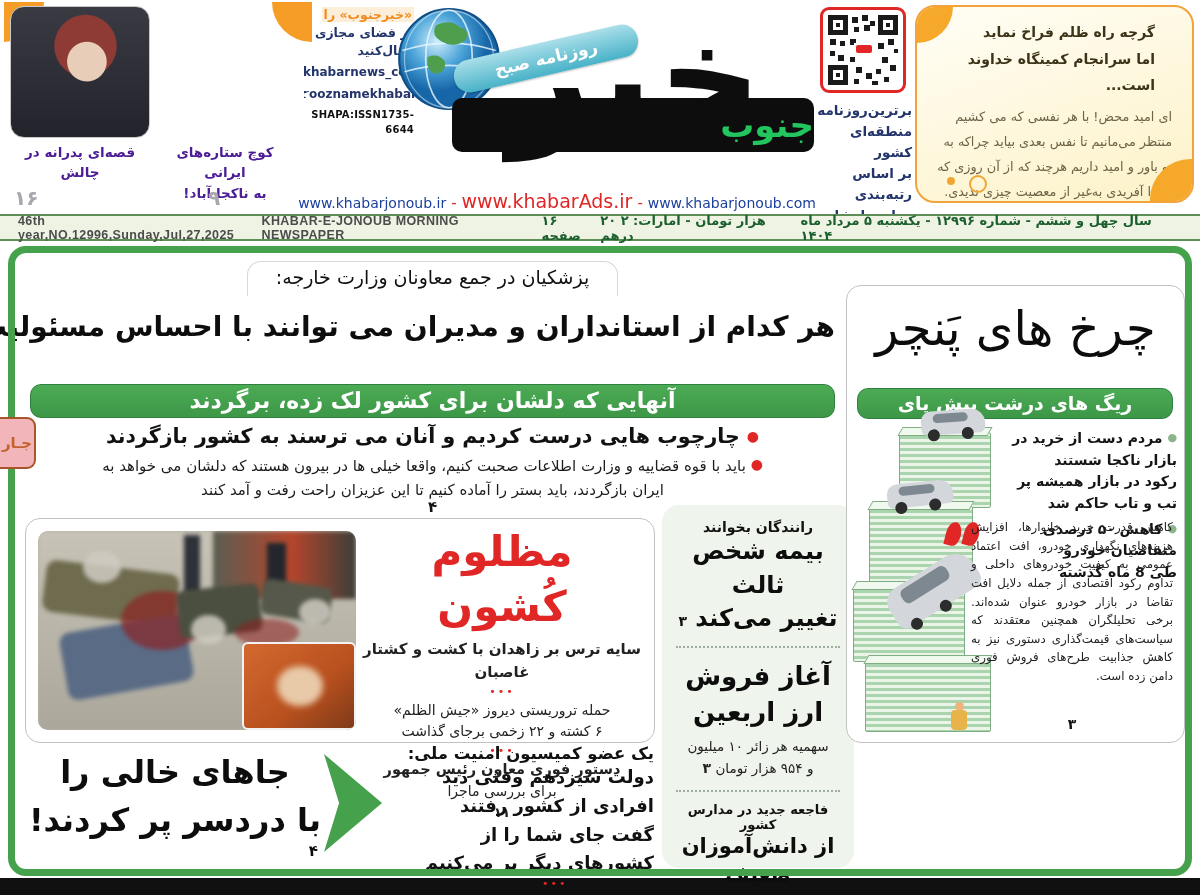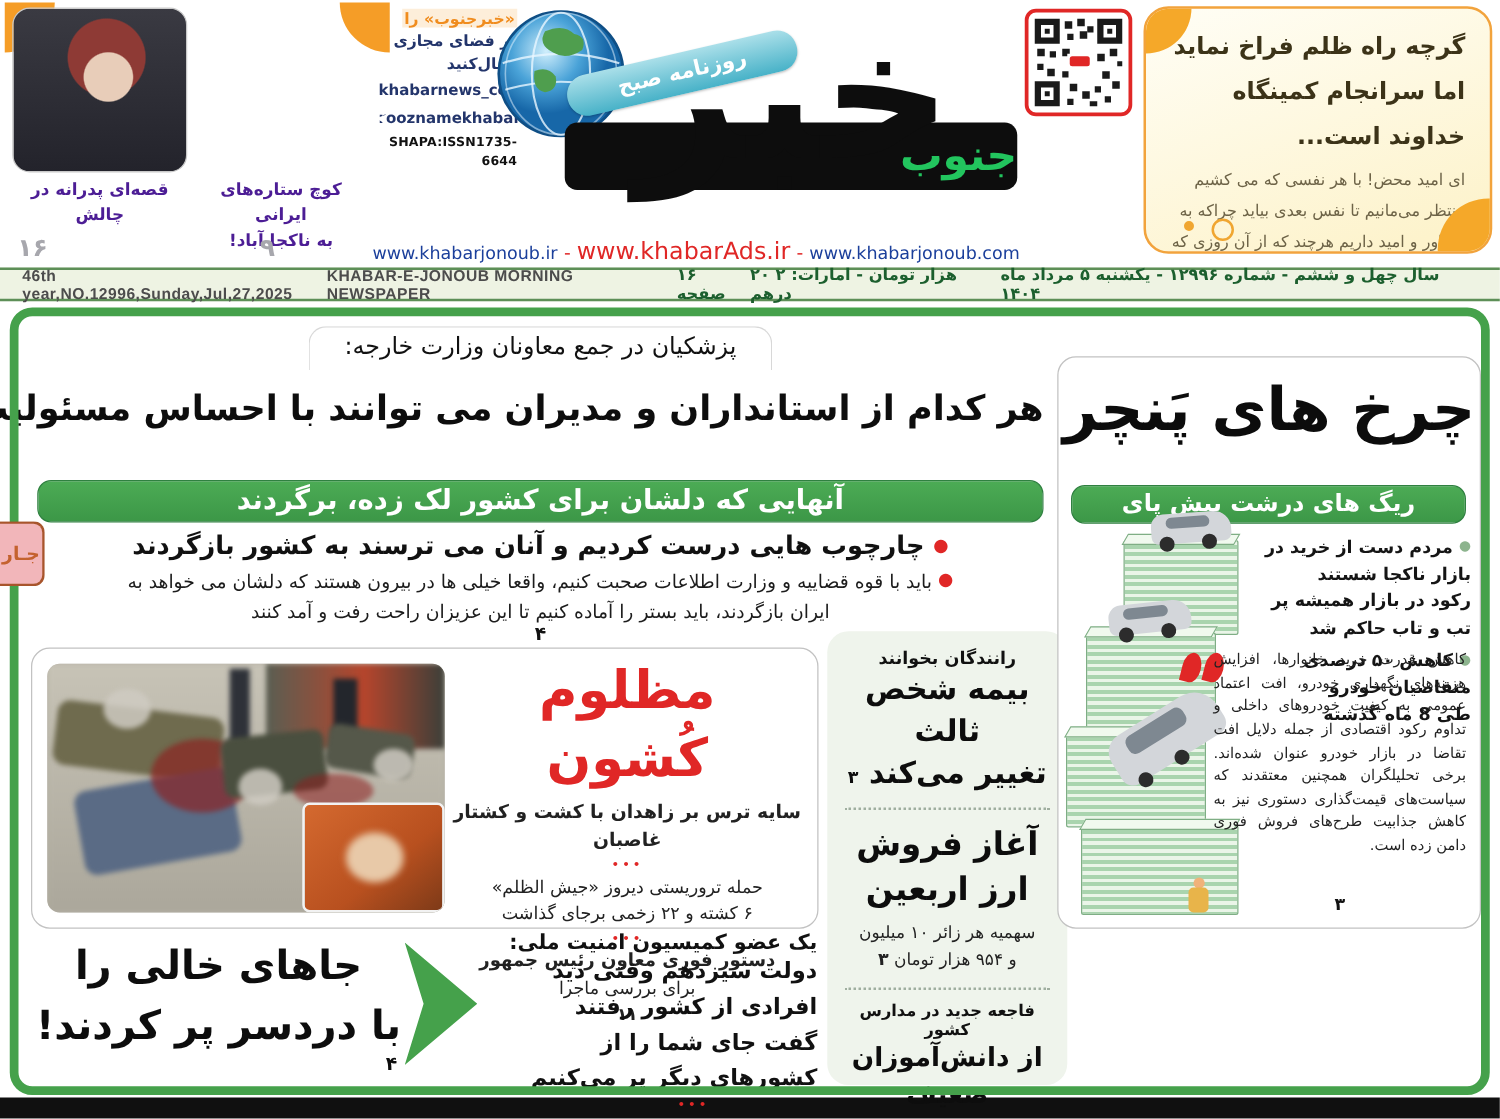--- a/index.html
+++ b/index.html
@@ -41,21 +41,21 @@
   .url-sep { color:#e02726; font-size:15px; }
 
   
   .qr-box { border:3px solid #e02726; border-radius:9px; background:#fff; padding:3px; }
   .qr-cap { text-align:right; color:#23356b; font-weight:bold; font-size:13.5px; line-height:1.55; }
 
   
   .qbox { border:2px solid #f2a33c; border-radius:20px; background:linear-gradient(160deg,#fffef6 0%,#fdf3cc 90%); overflow:hidden; }
   .qbox::before { content:""; position:absolute; left:-16px; top:-16px; width:52px; height:52px; background:#f5a829; border-radius:0 0 70% 0; }
   .qbox::after  { content:""; position:absolute; right:-16px; bottom:-16px; width:58px; height:58px; background:#f5a829; border-radius:70% 0 0 0; }
-  .qb-title { font-size:19px; font-weight:bold; color:#3c3318; line-height:1.9; padding:12px 20px 0 20px; }
+  .qb-title { font-size:14px; font-weight:bold; color:#3c3318; line-height:1.9; padding:12px 37px 0 20px; }
   .qb-body { font-size:12.8px; color:#6d6347; line-height:1.95; padding:6px 20px 0 14px; text-align:right; }
   .qb-circ { position:absolute; border:2px solid #f0a631; border-radius:50%; }
 
   
   .dateline { background:#eef3e3; border-top:2px solid #5d8f57; border-bottom:2px solid #5d8f57;
               display:flex; align-items:center; justify-content:space-between; padding:0 18px; direction:ltr; }
   .dl-en { color:#4c4c4c; font-weight:bold; font-size:12.5px; letter-spacing:.4px; font-family:"Liberation Sans", sans-serif; }
   .dl-fa { color:#1c5f2e; font-weight:bold; font-size:13px; }
 
   
@@ -83,21 +83,21 @@
 
   
   .briefs { background:#eff4ec; border-radius:17px; text-align:center; padding:14px 8px; }
   .br-kicker { font-weight:bold; font-size:14px; color:#111; }
   .br-title { font-weight:bold; color:#0d0d0d; line-height:1.4; }
   .br-sub { font-size:13.5px; color:#222; line-height:1.65; font-weight:500; }
   .br-page { font-size:14px; font-weight:bold; }
   .br-sep { border-top:2px dotted #9fae9f; margin:10px 6px; }
 
   
-  .car-headline { text-align:center; font-weight:bold; font-size:48px; color:#0c0c0c; }
+  .car-headline { text-align:center; font-weight:normal; font-size:48px; color:#0c0c0c; }
   .car-deck { font-size:19px; line-height:29px; }
   .car-bullets { font-size:14px; font-weight:bold; color:#151515; line-height:1.55; text-align:right; }
   .gdot { color:#8db48e; font-size:11px; vertical-align:2px; }
   .car-quote-text { font-size:11.8px; color:#222; line-height:1.58; text-align:justify; }
   .qmark { display:inline-block; width:15px; height:24px; background:#e02726; border-radius:50% 50% 48% 0; transform:rotate(14deg); margin-left:3px; }
   .stack { position:absolute; border:1px solid #7fae85; background:repeating-linear-gradient(180deg,#eaf5e8 0 3px,#a9d4ae 3px 6px); border-radius:2px; }
   .stack::before { content:""; position:absolute; left:0; right:0; top:-6px; height:7px; background:#f0f9ee; border:1px solid #7fae85; transform:skewX(-30deg); }
   .toycar { position:absolute; background:#d3d6da; border-radius:10px 14px 6px 6px; }
   .toycar::before { content:""; position:absolute; left:18%; top:12%; width:55%; height:38%; background:#7e8891; border-radius:6px; }
   .toycar::after { content:""; position:absolute; left:10%; bottom:-6px; width:12px; height:12px; background:#2c2c2c; border-radius:50%; box-shadow:34px 0 0 #2c2c2c; }
@@ -219,20 +219,27 @@
       <g fill="#1a1a1a">
           <rect x="10" y="10" width="4" height="4"></rect>
           <rect x="60" y="10" width="4" height="4"></rect>
           <rect x="10" y="60" width="4" height="4"></rect>
         </g>
       <rect x="28" y="30" width="20" height="12" fill="#fff"></rect>
         <rect x="30" y="32" width="16" height="8" fill="#e02726" rx="2"></rect>
     </svg>
   </div>
 
+  <div class="abs qr-cap" style="left:812px; top:100px; width:100px;">
+    <div>برترین‌روزنامه</div>
+    <div>منطقه‌ای کشور</div>
+    <div>بر اساس</div>
+    <div>رتبه‌بندی</div>
+    <div>وزارت ارشاد</div>
+  </div>
 
   <div class="abs qbox" style="left:915px; top:5px; width:279px; height:198px;">
     <div class="qb-title">
       <div>گرچه راه ظلم فراخ نماید</div>
       <div>اما سرانجام کمینگاه خداوند است...</div>
     </div>
     <div class="qb-body">ای امید محض! با هر نفسی که می کشیم منتظر می‌مانیم تا نفس بعدی بیاید چراکه به تو باور و امید داریم هرچند که از آن روزی که ما را آفریدی به‌غیر از معصیت چیزی ندیدی.</div>
     <div class="qb-circ" style="left:52px; bottom:8px; width:18px; height:18px;"></div>
     <div class="qb-circ" style="left:30px; bottom:16px; width:8px; height:8px; background:#f0a631;"></div>
   </div>

